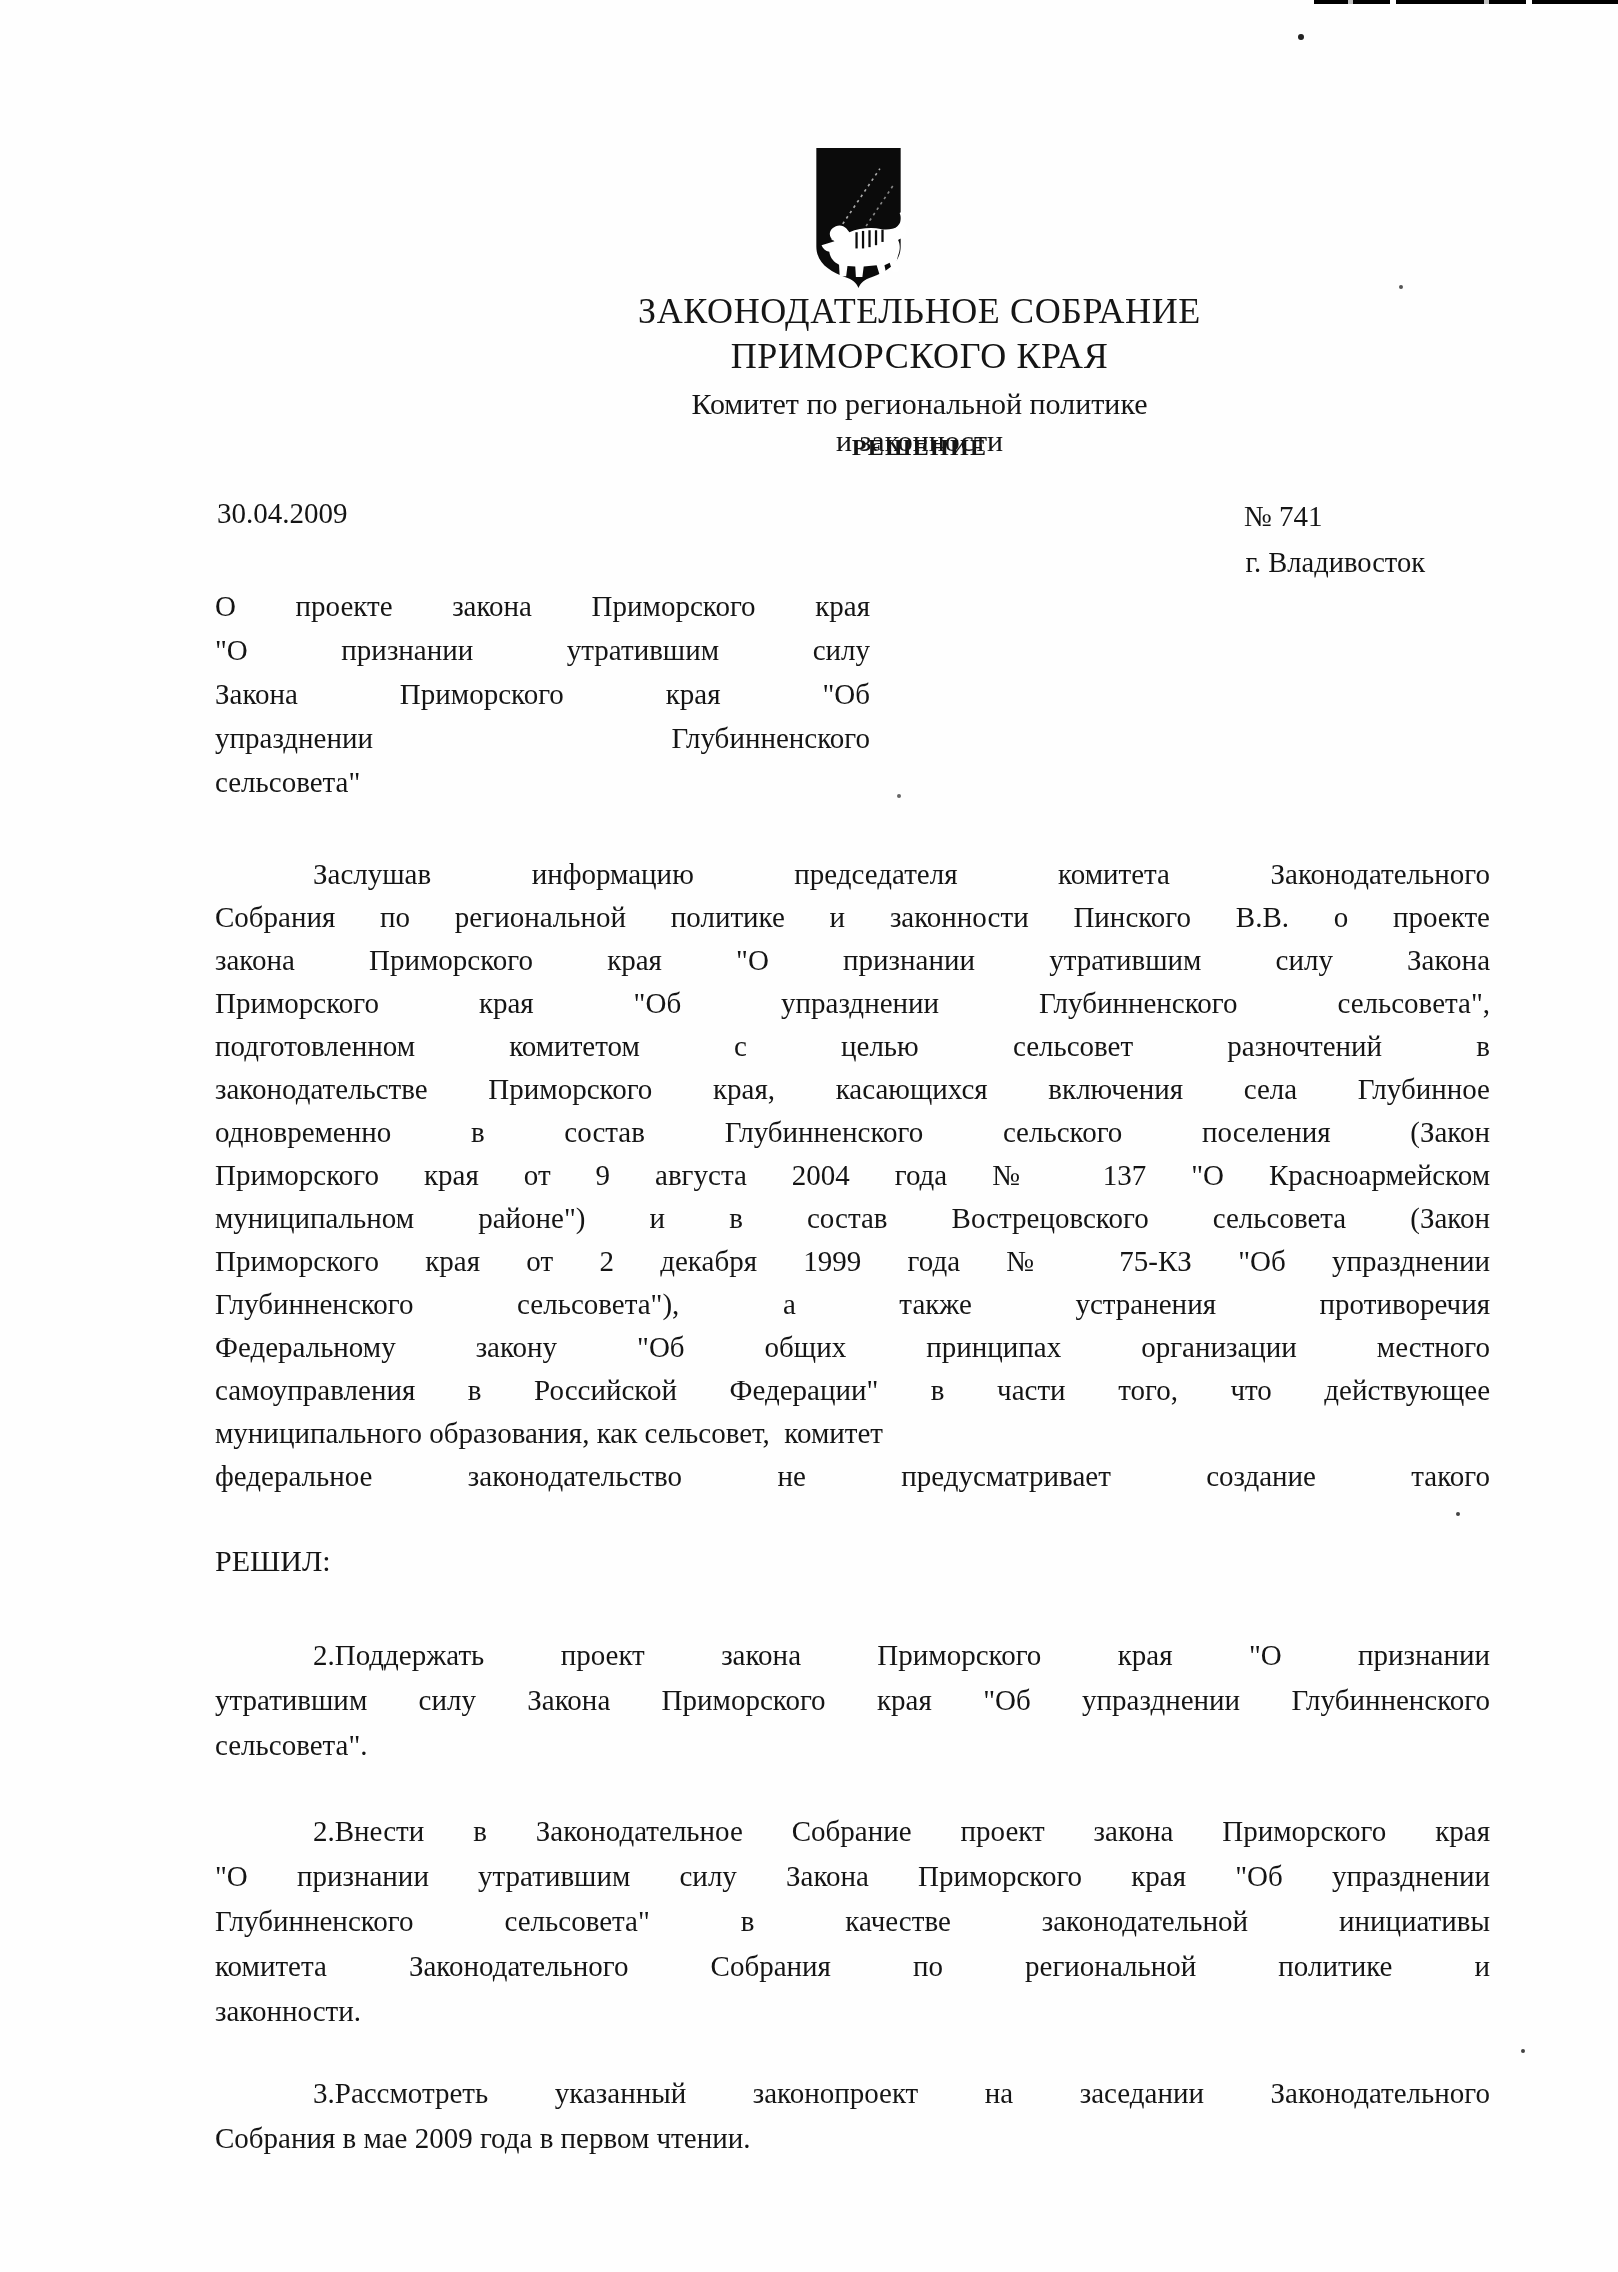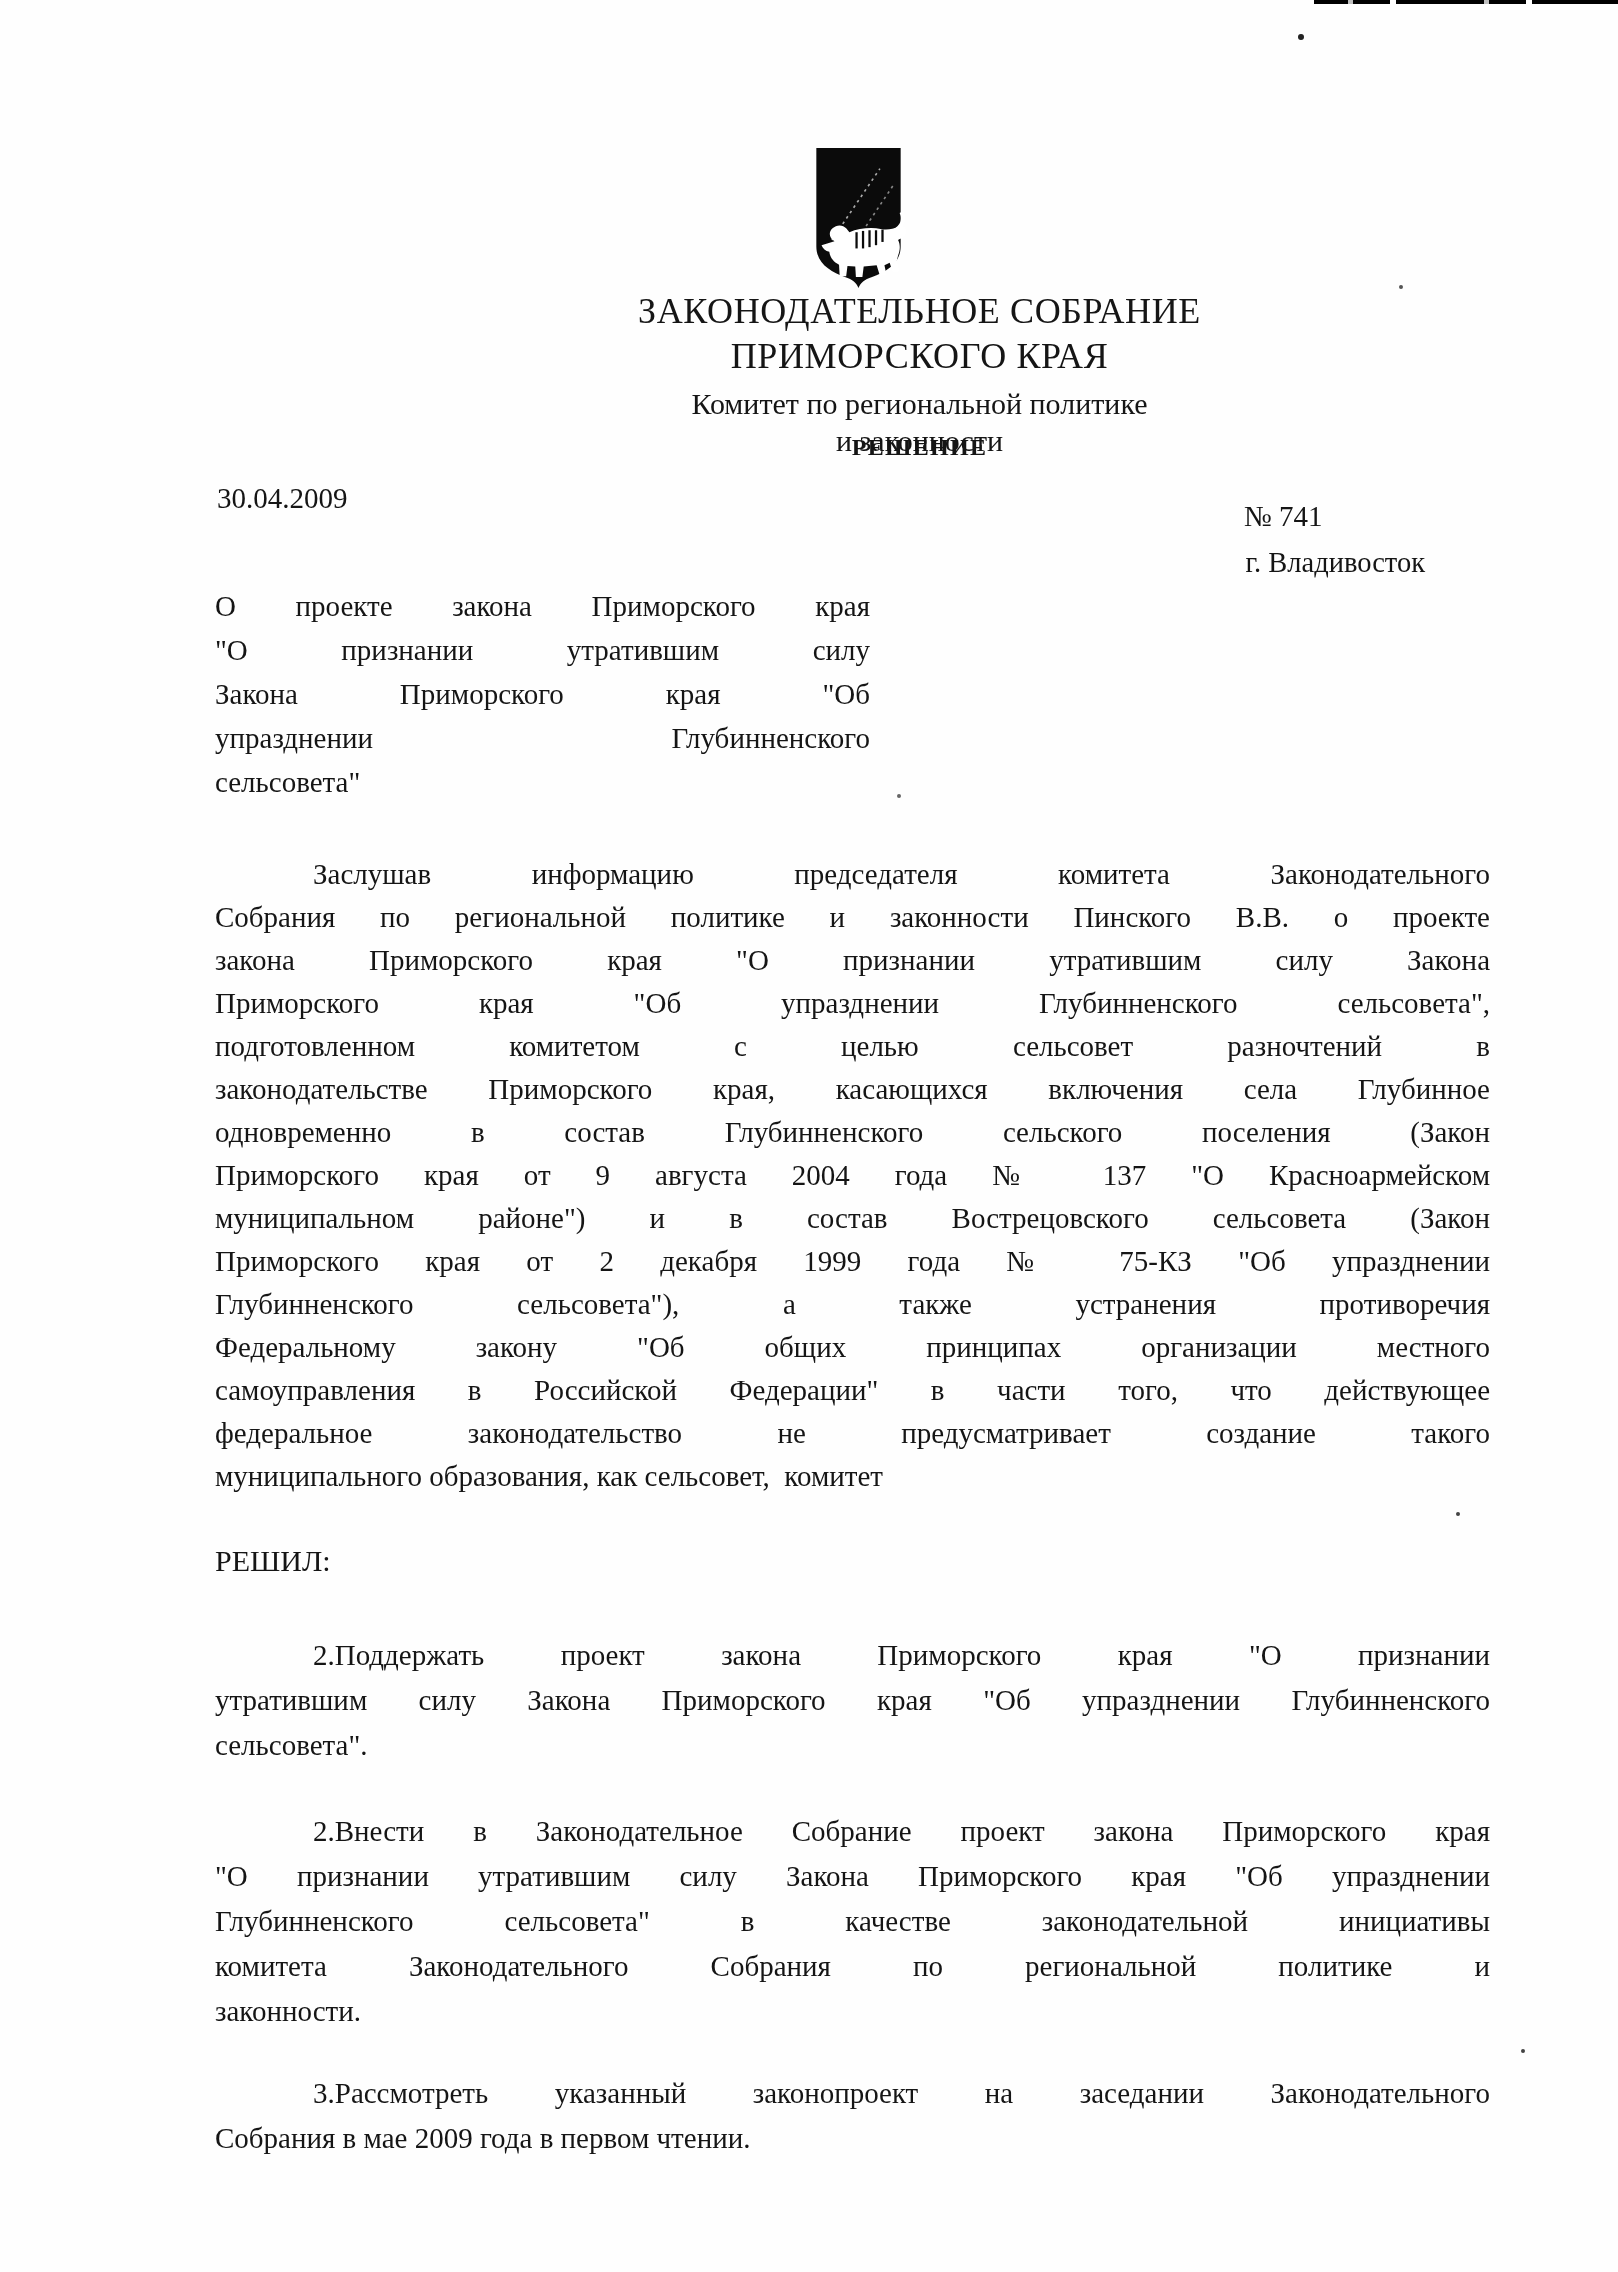--- a/index.html
+++ b/index.html
@@ -20,21 +20,21 @@
   .d4{ left:1456px; top:1512px;width:3.9px;  height:3.9px; background:#444; }
   .d5{ left:1521px; top:2049px;width:3.9px;  height:3.9px; background:#444; }
   .emblem{ position:absolute; left:811px; top:144px; width:95px; height:144px; }
   
   .hline{ position:absolute; left:272px; width:1295px; text-align:center; white-space:nowrap; }
   .h-org1{ top:290px;  font-size:36px; letter-spacing:0.6px; }
   .h-org2{ top:335px;  font-size:36px; letter-spacing:0.6px; }
   .h-com1{ top:387px;  font-size:30px; font-weight:normal; }
   .h-com2{ top:424px;  font-size:30px; font-weight:normal; }
   .h-doctype{ top:434px; font-size:24px; font-weight:bold; letter-spacing:1.3px; }
-  .date{ position:absolute; left:217px;  top:482px; font-size:29px; }
+  .date{ position:absolute; left:217px;  top:497px; font-size:29px; }
   .num{  position:absolute; left:1244px; top:500px; font-size:29px; }
   .city{ position:absolute; left:215px; width:1210px; top:547px; text-align:right; font-size:28.5px; }
   
   .block{ position:absolute; left:215px; width:1275px; }
   .subject{ top:584px; width:655px; }
   .subject .line{ line-height:44px; }
   .bodytext{ top:853px; }
   .bodytext .line{ line-height:43px; }
   .reshil{ position:absolute; left:215px; top:1544px; font-size:30px; }
   .item1{ top:1633px; }
@@ -99,22 +99,22 @@
     <div class="line jl">Приморского края "Об упразднении Глубинненского сельсовета",</div>
     <div class="line jl">подготовленном комитетом с целью сельсовет разночтений в</div>
     <div class="line jl">законодательстве Приморского края, касающихся включения села Глубинное</div>
     <div class="line jl">одновременно в состав Глубинненского сельского поселения (Закон</div>
     <div class="line jl">Приморского края от 9 августа 2004 года № 137 "О Красноармейском</div>
     <div class="line jl">муниципальном районе") и в состав Вострецовского сельсовета (Закон</div>
     <div class="line jl">Приморского края от 2 декабря 1999 года № 75-КЗ "Об упразднении</div>
     <div class="line jl">Глубинненского сельсовета"), а также устранения противоречия</div>
     <div class="line jl">Федеральному закону "Об общих принципах организации местного</div>
     <div class="line jl">самоуправления в Российской Федерации" в части того, что действующее</div>
+    <div class="line">муниципального образования, как сельсовет,&nbsp; комитет</div>
     <div class="line jl">федеральное законодательство не предусматривает создание такого</div>
-    <div class="line">муниципального образования, как сельсовет,&nbsp; комитет</div>
   </div>
 
   <div class="reshil">РЕШИЛ:</div>
 
   <div class="block item item1">
     <div class="line jl indent">2.Поддержать проект закона Приморского края "О признании</div>
     <div class="line jl">утратившим силу Закона Приморского края "Об упразднении Глубинненского</div>
     <div class="line">сельсовета".</div>
   </div>
 

